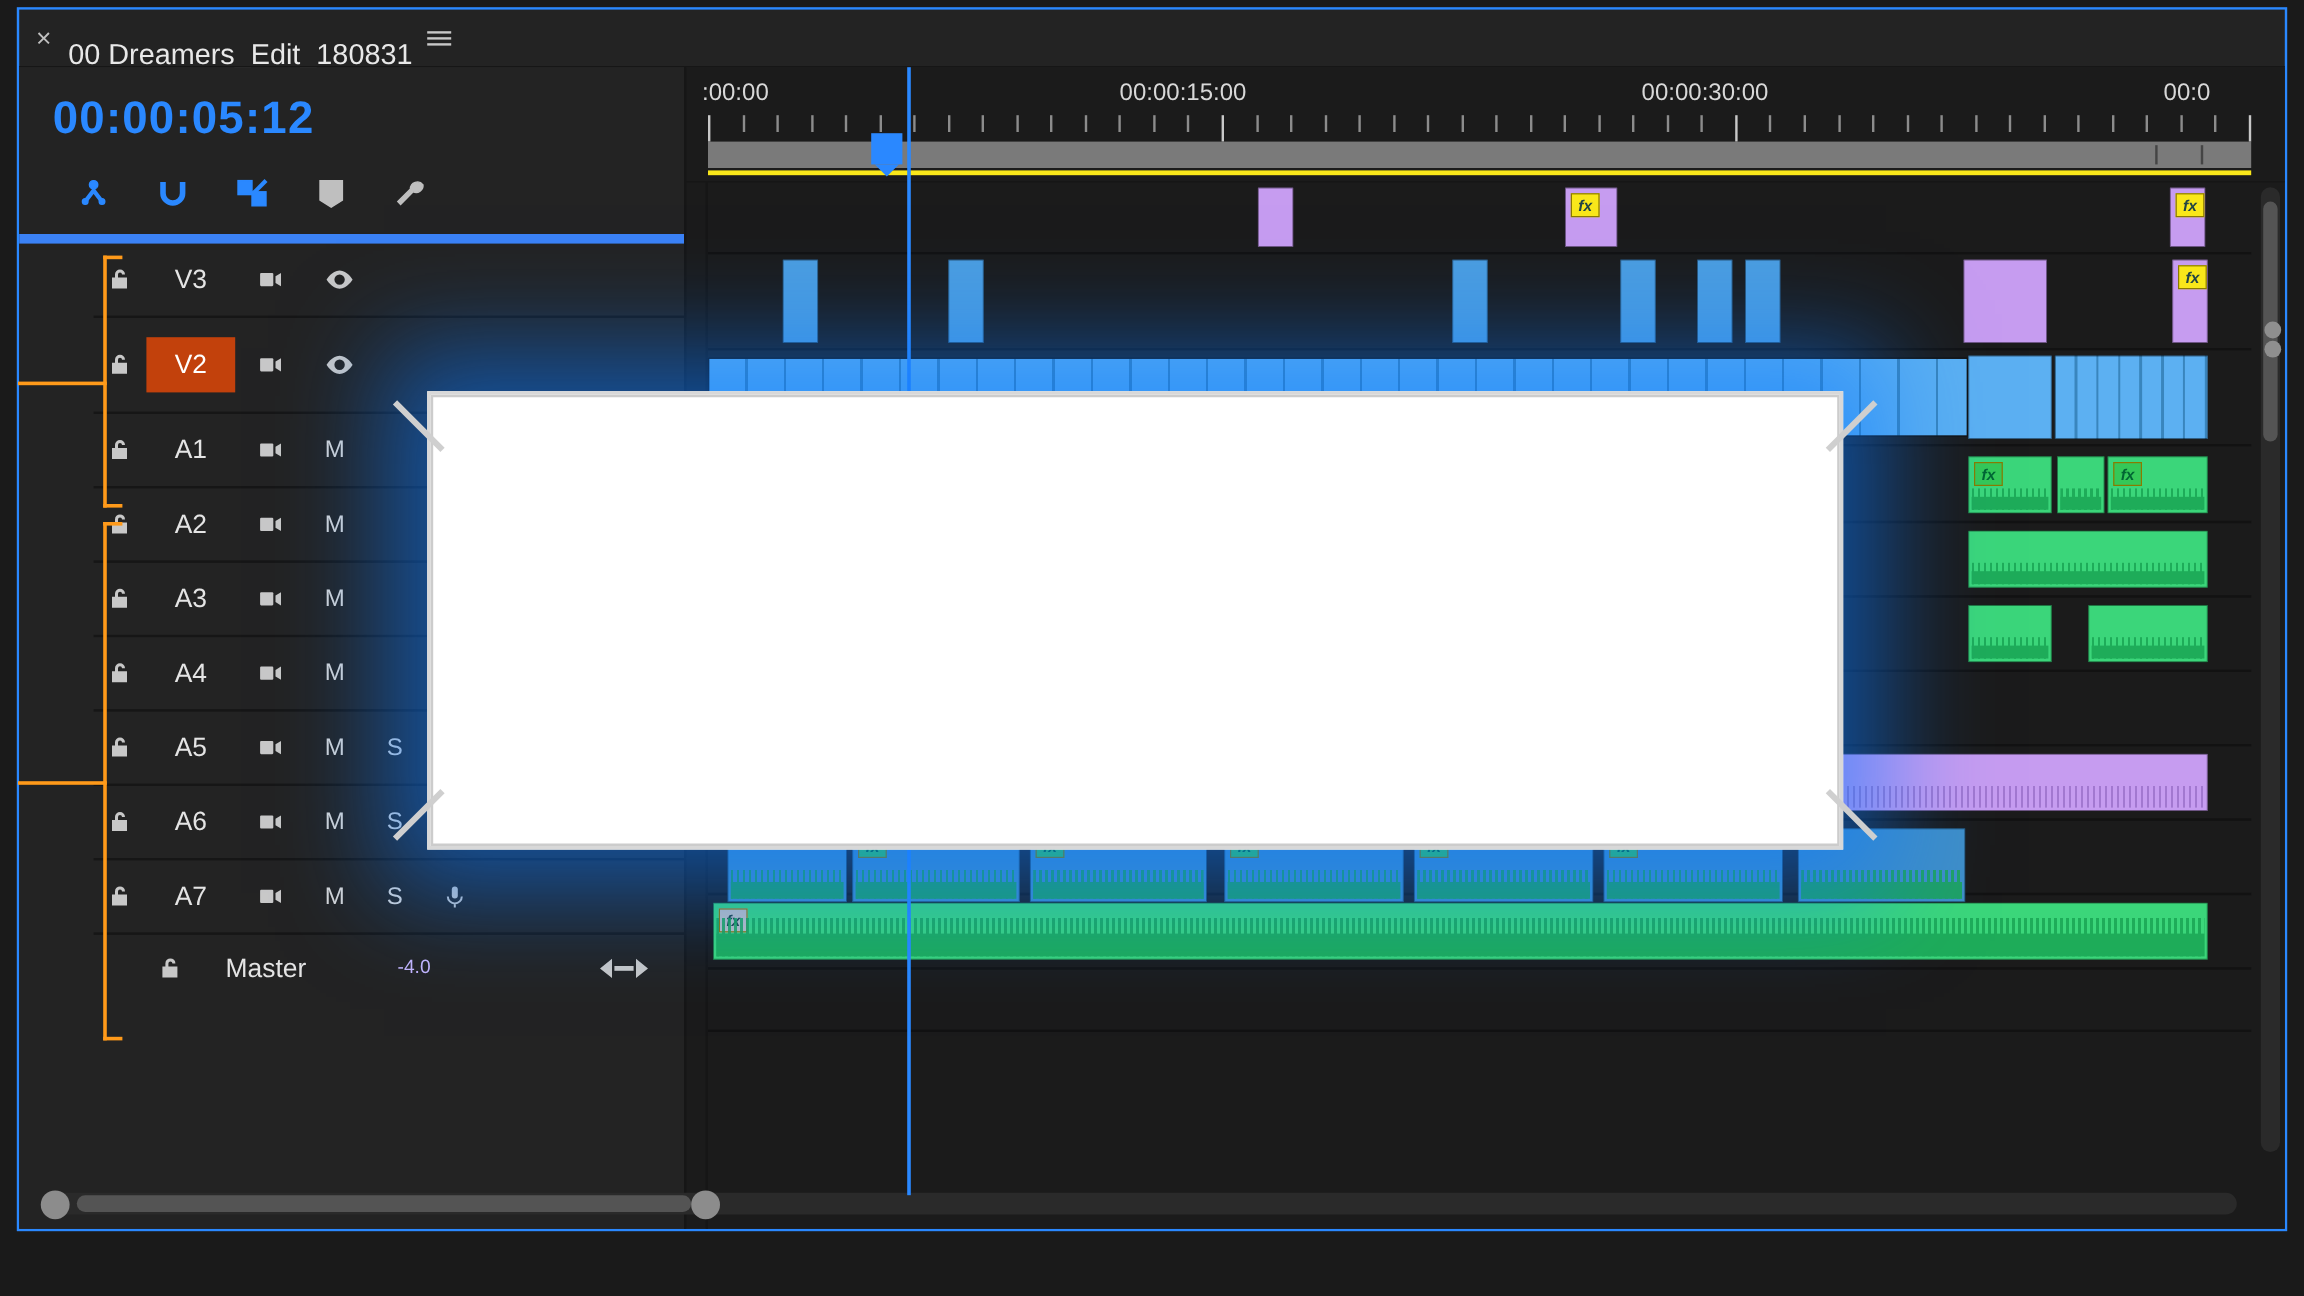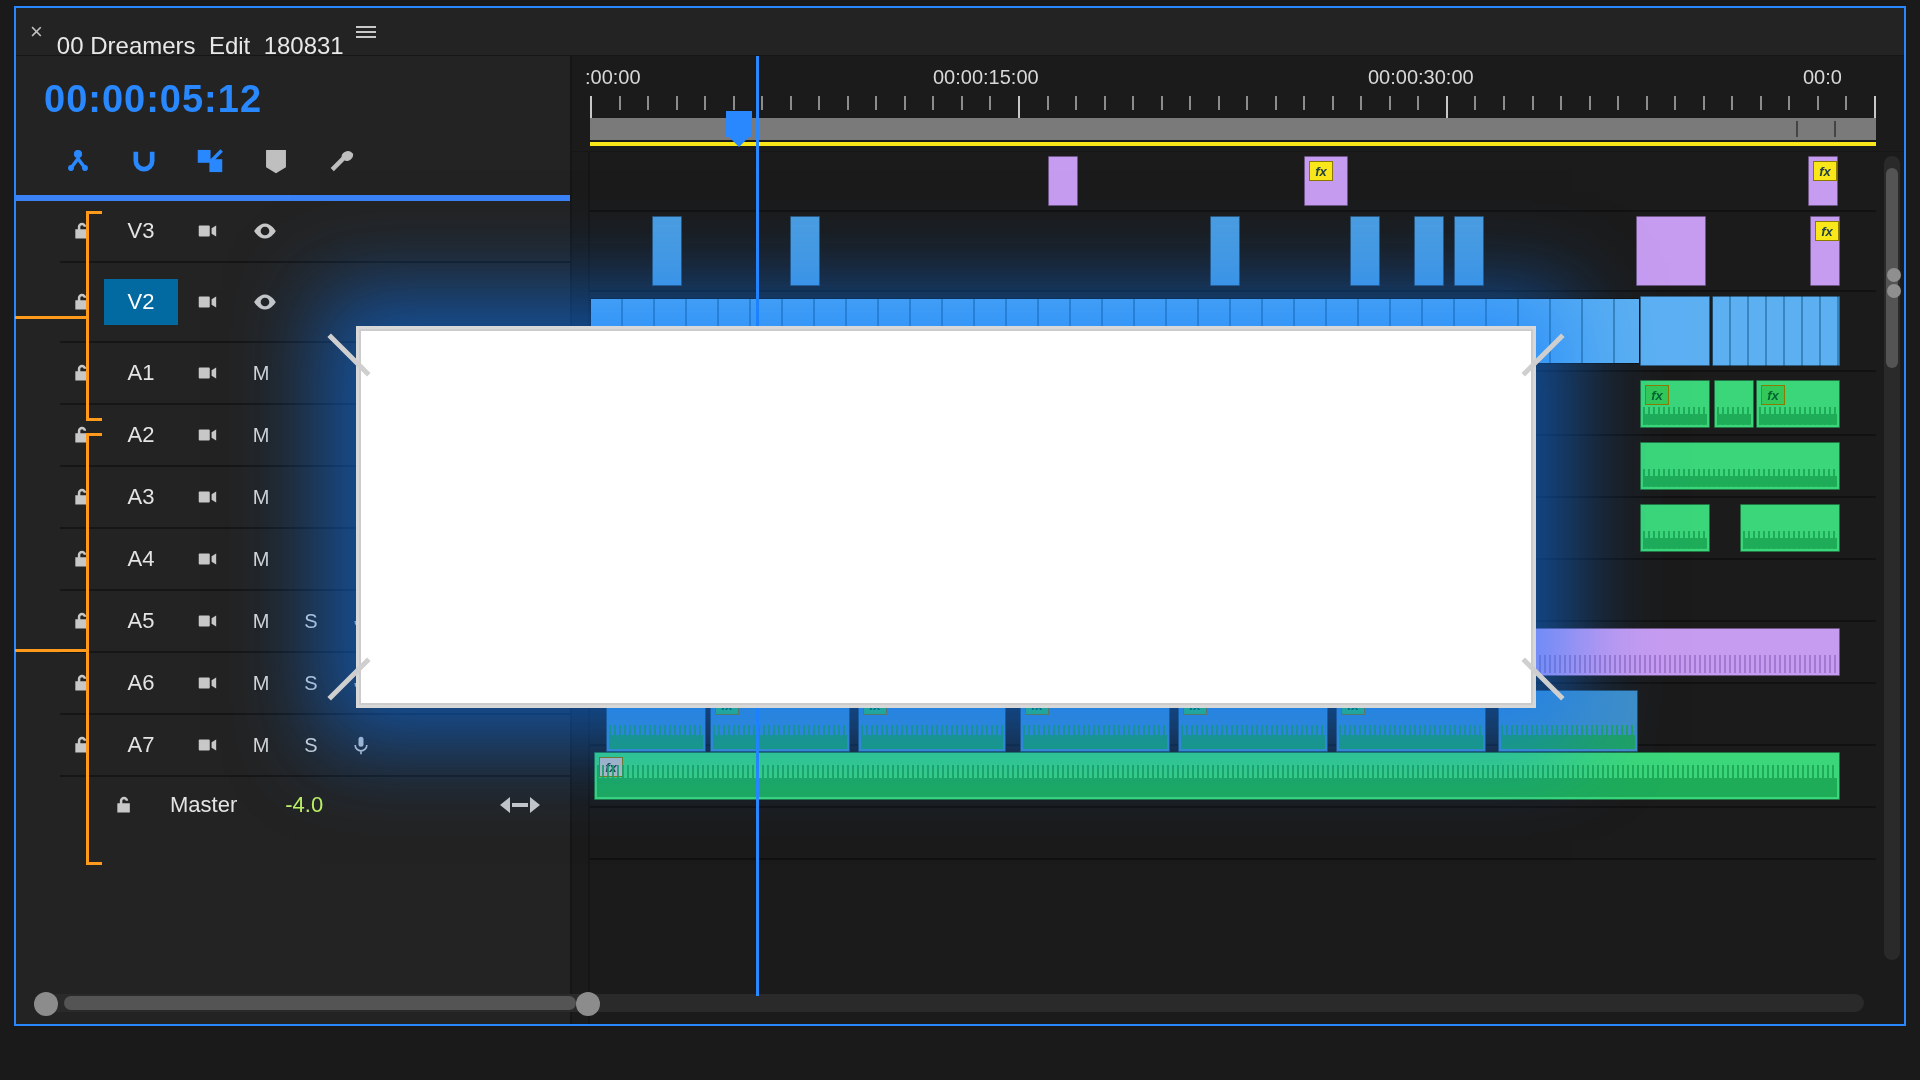--- a/index.html
+++ b/index.html
@@ -46,23 +46,23 @@
   display: flex; gap: 38px;
   padding: 12px 0 20px 48px;
   align-items: center;
 }
 .toolbar .ic { width: 28px; height: 28px; display:flex;align-items:center;justify-content:center; cursor:pointer;}
 .ic svg { width:28px;height:28px; fill:#bfbfbf; stroke:#bfbfbf; }
 .ic.blue svg { fill:#2a88ff; stroke:#2a88ff; }
 
 .tracks {
   flex: 1;
-  border-top: 6px solid #3b82f6;
+  border-top: 8px solid #3b82f6;
   position: relative;
-  padding-left: 44px;
+  padding-left: 62px;
   text-align: center;
 }
 .bracket-v { position:absolute; left:70px; top:10px; width:16px; height:210px;
   border-left:3px solid #ff9a1a; border-top:3px solid #ff9a1a; border-bottom:3px solid #ff9a1a;}
 .bracket-a { position:absolute; left:70px; top:232px; width:16px; height:432px;
   border-left:3px solid #ff9a1a; border-top:3px solid #ff9a1a; border-bottom:3px solid #ff9a1a;}
 .bracket-v::before, .bracket-a::before{
   content:""; position:absolute; left:-74px; top:50%; width:74px; height:3px; background:#ff9a1a;
 }
 
@@ -72,26 +72,26 @@
   border-bottom: 2px solid #161616;
   gap: 0;
 }
 .track.vtall { height: 80px; }
 .lock { width:44px; display:flex;justify-content:center; }
 .trkname {
   width: 74px; height: 46px;
   display:flex;align-items:center;justify-content:center;
   font-size: 22px; color:#e4e4e4;
 }
-.trkname.sel { background:#0369a1; color:#fff; }
+.trkname.sel { background:#c2410c; color:#fff; }
 .cell { width: 58px; display:flex;align-items:center;justify-content:center; font-size:20px; color:#d6d6d6; cursor:pointer;}
 .cell.sm { width:50px; }
 .masterrow { display:flex;align-items:center; height:56px; gap:6px; padding-left:42px;}
 .mastername { font-size:22px; color:#e4e4e4; padding:0 18px; }
-.mval { color:#bef264; font-size:22px; margin-left:24px;}
+.mval { color:#c4b5fd; font-size:16px; margin-left:52px;}
 .filmstrip { margin-left:auto; margin-right:30px; width:40px;height:24px;}
 
 .right {
   flex: 1;
   background: #1b1b1b;
   position: relative;
   border-left: 2px solid #161616;
 }
 .ruler {
   height: 96px;

